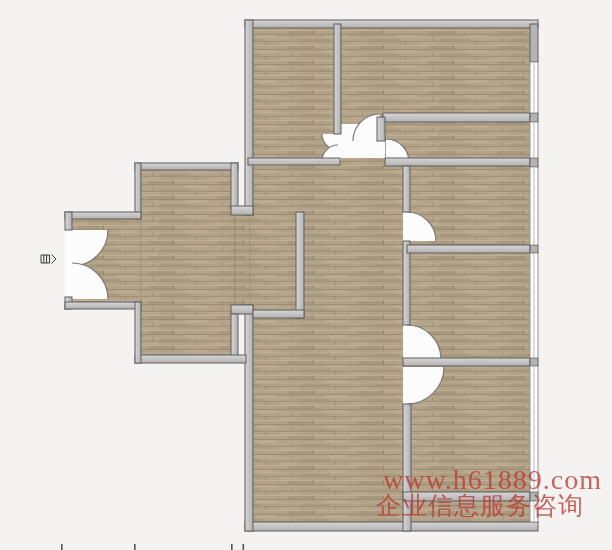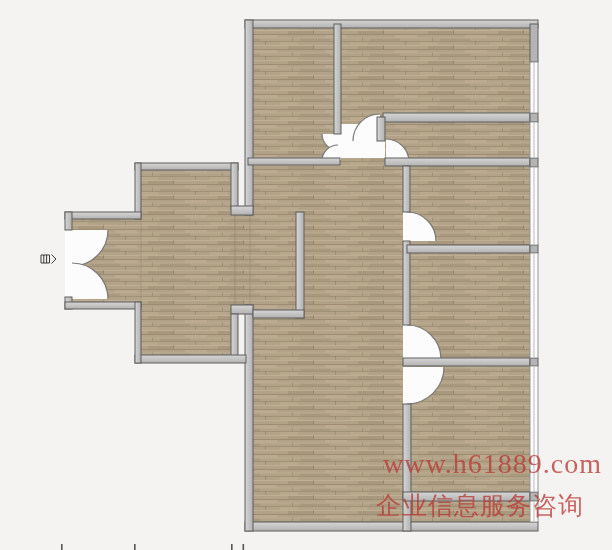--- a/index.html
+++ b/index.html
@@ -10,21 +10,21 @@
   }
   #stage{
     position:relative;width:612px;height:550px;background:#f4f3f1;
   }
   #plan-svg{position:absolute;left:0;top:0;}
   .watermark{
     position:absolute;
     font-family:"Liberation Serif","DejaVu Serif",serif;
     white-space:nowrap;pointer-events:none;z-index:5;
   }
-  #wm1{left:383px;top:448px;font-size:28px;letter-spacing:1px;}
+  #wm1{left:383px;top:464px;font-size:28px;letter-spacing:1px;}
   #wm2{left:376px;top:489px;font-size:25px;letter-spacing:1px;}
 </style>
 </head>
 <body>
 
 <div id="stage">
   <svg id="plan-svg" width="612" height="550" viewBox="0 0 612 550" xmlns="http://www.w3.org/2000/svg">
       <defs>
         <pattern id="wood" width="70" height="15" patternUnits="userSpaceOnUse">
           <rect x="0" y="0" width="70" height="15" fill="#b2a287"></rect>

